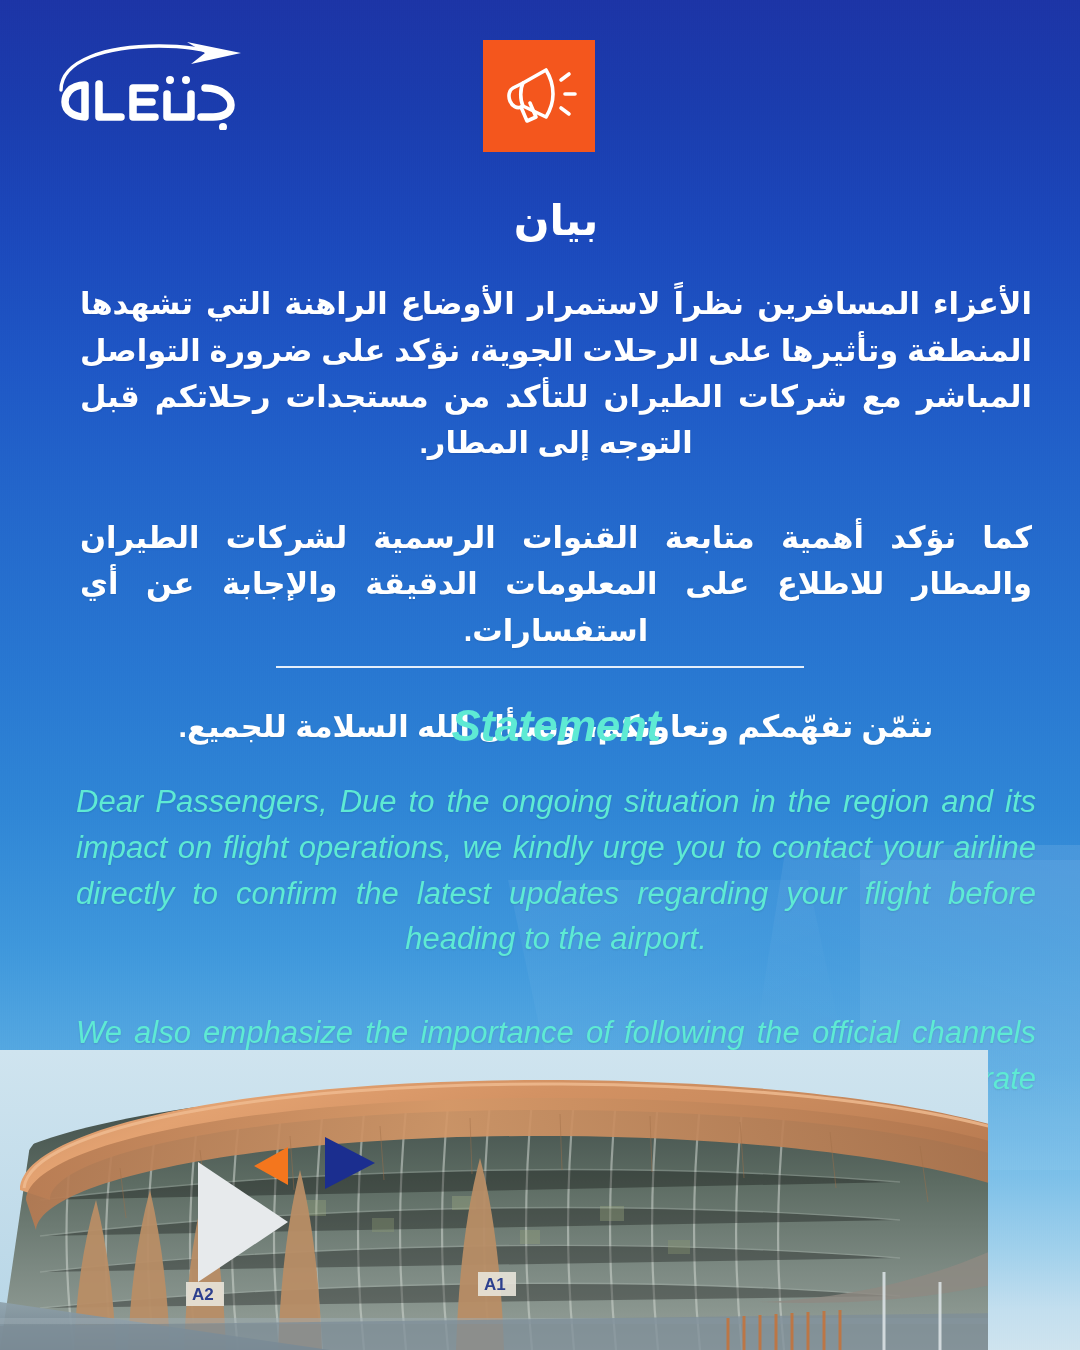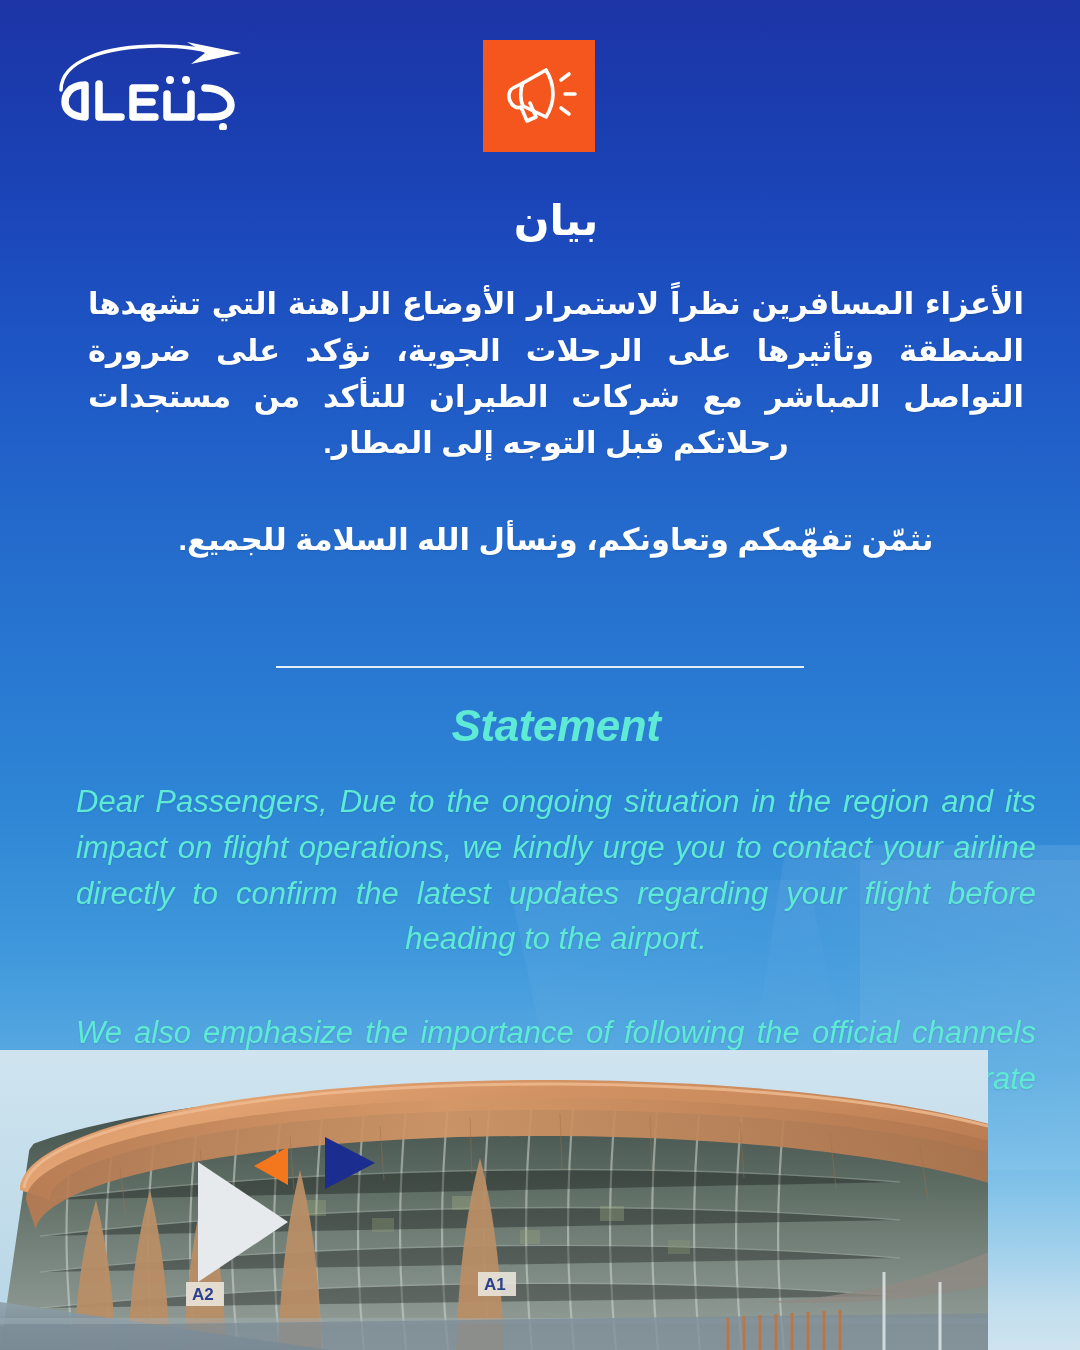--- a/index.html
+++ b/index.html
@@ -81,21 +81,21 @@
   .ar-block{
     position:absolute; left:76px; top:196px; width:960px;
     direction:rtl; text-align:center; color:#ffffff;
   }
   .ar-title{
     font-size:42px; font-weight:bold; line-height:1.2;
     margin:0 0 34px 0; letter-spacing:0px;
   }
   .ar-para{
     font-size:30.5px; font-weight:bold; line-height:1.52;
-    margin:12px; text-align:justify; text-align-last:center;
+    margin:4px; text-align:justify; text-align-last:center;
     text-shadow:0 1px 2px rgba(0,0,0,0.10);
   }
   .ar-para.p2{margin-top:48px;}
   .ar-para.p3{margin-top:50px;}
 
   
   .divider{
     position:absolute; left:276px; top:666px;
     width:528px; height:2px;
     background:rgba(255,255,255,0.88);
@@ -208,20 +208,21 @@
             <path d="M62 52 L70 58"></path>
           </g>
         </svg>
       </span>
     </div>
   </div>
 
   <div class="ar-block">
     <h1 class="ar-title">بيان</h1>
     <p class="ar-para p1">الأعزاء المسافرين نظراً لاستمرار الأوضاع الراهنة التي تشهدها المنطقة وتأثيرها على الرحلات الجوية، نؤكد على ضرورة التواصل المباشر مع شركات الطيران للتأكد من مستجدات رحلاتكم قبل التوجه إلى المطار.</p>
+    <p class="ar-para p2">كما نؤكد أهمية متابعة القنوات الرسمية لشركات الطيران والمطار للاطلاع على المعلومات الدقيقة والإجابة عن أي استفسارات.</p>
     <p class="ar-para p3">نثمّن تفهّمكم وتعاونكم، ونسأل الله السلامة للجميع.</p>
   </div>
 
   <div class="divider"></div>
 
   <div class="en-block">
     <h2 class="en-title">Statement</h2>
     <p class="en-para p1">Dear Passengers, Due to the ongoing situation in the region and its impact on flight operations, we kindly urge you to contact your airline directly to confirm the latest updates regarding your flight before heading to the airport.</p>
     <p class="en-para p2">We also emphasize the importance of following the official channels of both the airlines and the airport to stay informed with accurate information and to address any inquiries.</p>
   </div>

